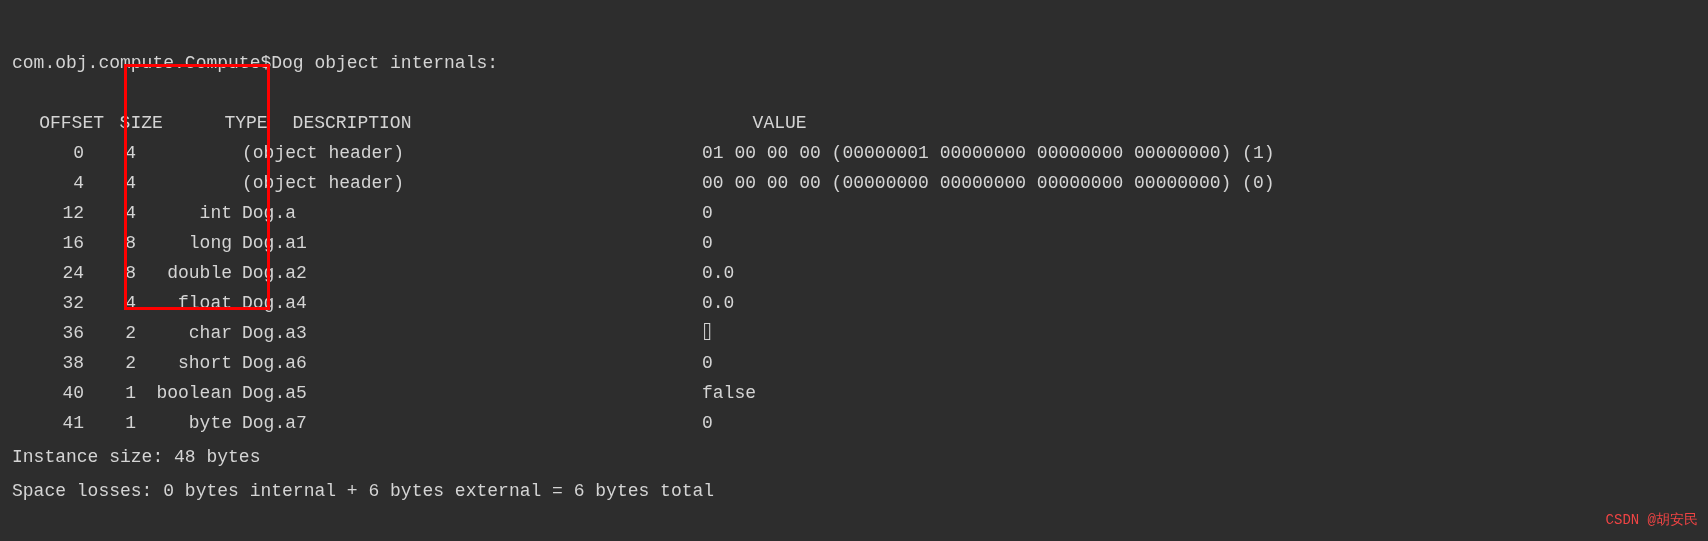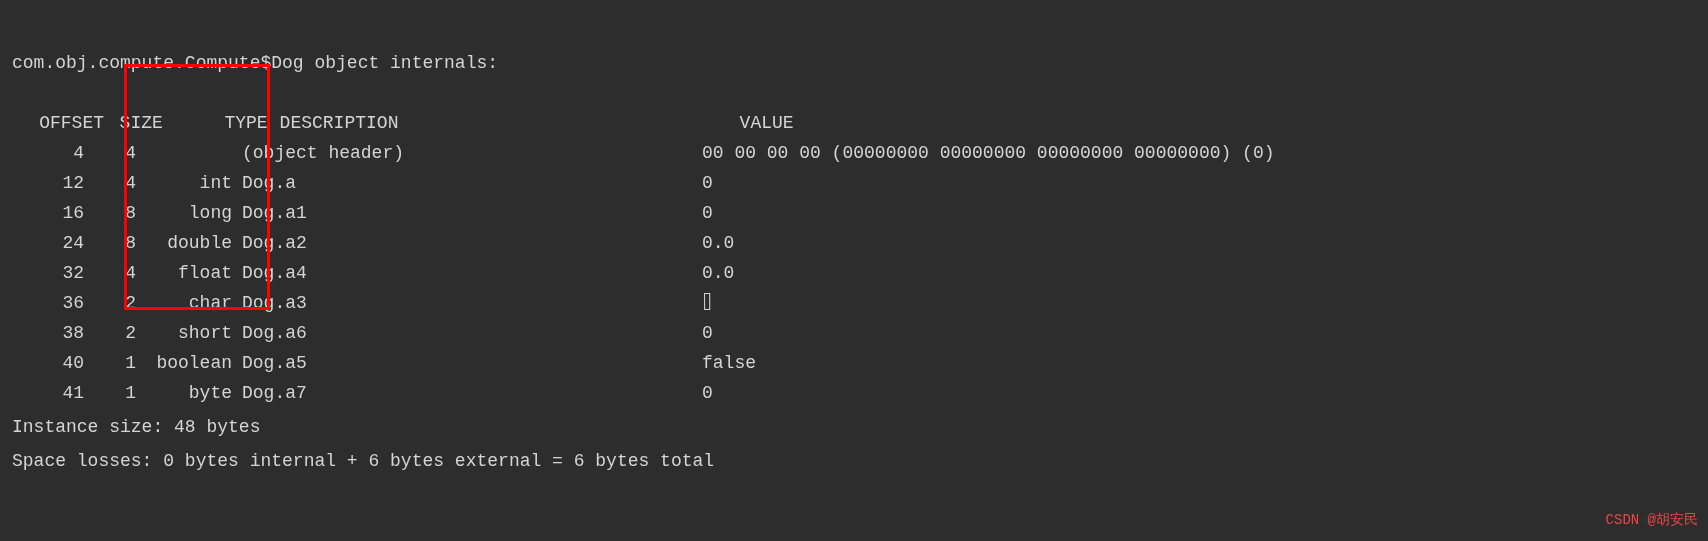--- a/index.html
+++ b/index.html
@@ -25,21 +25,21 @@
       position: relative;
     }
     .offset { display: inline-block; width: 72px; text-align: right; }
     .size { display: inline-block; width: 52px; text-align: right; }
     .type { display: inline-block; width: 96px; text-align: right; }
     .desc { display: inline-block; padding-left: 10px; width: 450px; }
     .value { display: inline-block; padding-left: 10px; }
     .header-offset { display: inline-block; width: 72px; text-align: center; padding-left: 2px; }
     .header-size { display: inline-block; width: 52px; text-align: left; padding-left: 12px; }
     .header-type { display: inline-block; width: 96px; text-align: right; }
-    .header-desc { display: inline-block; padding-left: 12px; width: 450px; }
+    .header-desc { display: inline-block; padding-left: 25px; width: 450px; }
     .header-value { display: inline-block; padding-left: 10px; }
     .highlight-box {
       position: absolute;
       border: 3px solid #ff0000;
       left: 124px;
       top: 64px;
       width: 140px;
       height: 240px;
       pointer-events: none;
     }
@@ -58,20 +58,21 @@
 </head>
 <body>
 
 <div class="title">com.obj.compute.Compute$Dog object internals:</div>
 
 <div class="header-row">
   <span class="header-offset">OFFSET</span><span class="header-size">SIZE</span><span class="header-type">TYPE</span><span class="header-desc">DESCRIPTION</span><span class="header-value">VALUE</span>
 </div>
 
 <div id="rows-container">
+    <div class="data-row"><span class="offset">0</span><span class="size">4</span><span class="type"></span><span class="desc">(object header)</span><span class="value">01 00 00 00 (00000001 00000000 00000000 00000000) (1)</span></div>
     <div class="data-row"><span class="offset">4</span><span class="size">4</span><span class="type"></span><span class="desc">(object header)</span><span class="value">00 00 00 00 (00000000 00000000 00000000 00000000) (0)</span></div>
     <div class="data-row"><span class="offset">12</span><span class="size">4</span><span class="type">int</span><span class="desc">Dog.a</span><span class="value">0</span></div>
     <div class="data-row"><span class="offset">16</span><span class="size">8</span><span class="type">long</span><span class="desc">Dog.a1</span><span class="value">0</span></div>
     <div class="data-row"><span class="offset">24</span><span class="size">8</span><span class="type">double</span><span class="desc">Dog.a2</span><span class="value">0.0</span></div>
     <div class="data-row"><span class="offset">32</span><span class="size">4</span><span class="type">float</span><span class="desc">Dog.a4</span><span class="value">0.0</span></div>
     <div class="data-row"><span class="offset">36</span><span class="size">2</span><span class="type">char</span><span class="desc">Dog.a3</span><span class="value">⌷</span></div>
     <div class="data-row"><span class="offset">38</span><span class="size">2</span><span class="type">short</span><span class="desc">Dog.a6</span><span class="value">0</span></div>
     <div class="data-row"><span class="offset">40</span><span class="size">1</span><span class="type">boolean</span><span class="desc">Dog.a5</span><span class="value">false</span></div>
     <div class="data-row"><span class="offset">41</span><span class="size">1</span><span class="type">byte</span><span class="desc">Dog.a7</span><span class="value">0</span></div>
   </div>

